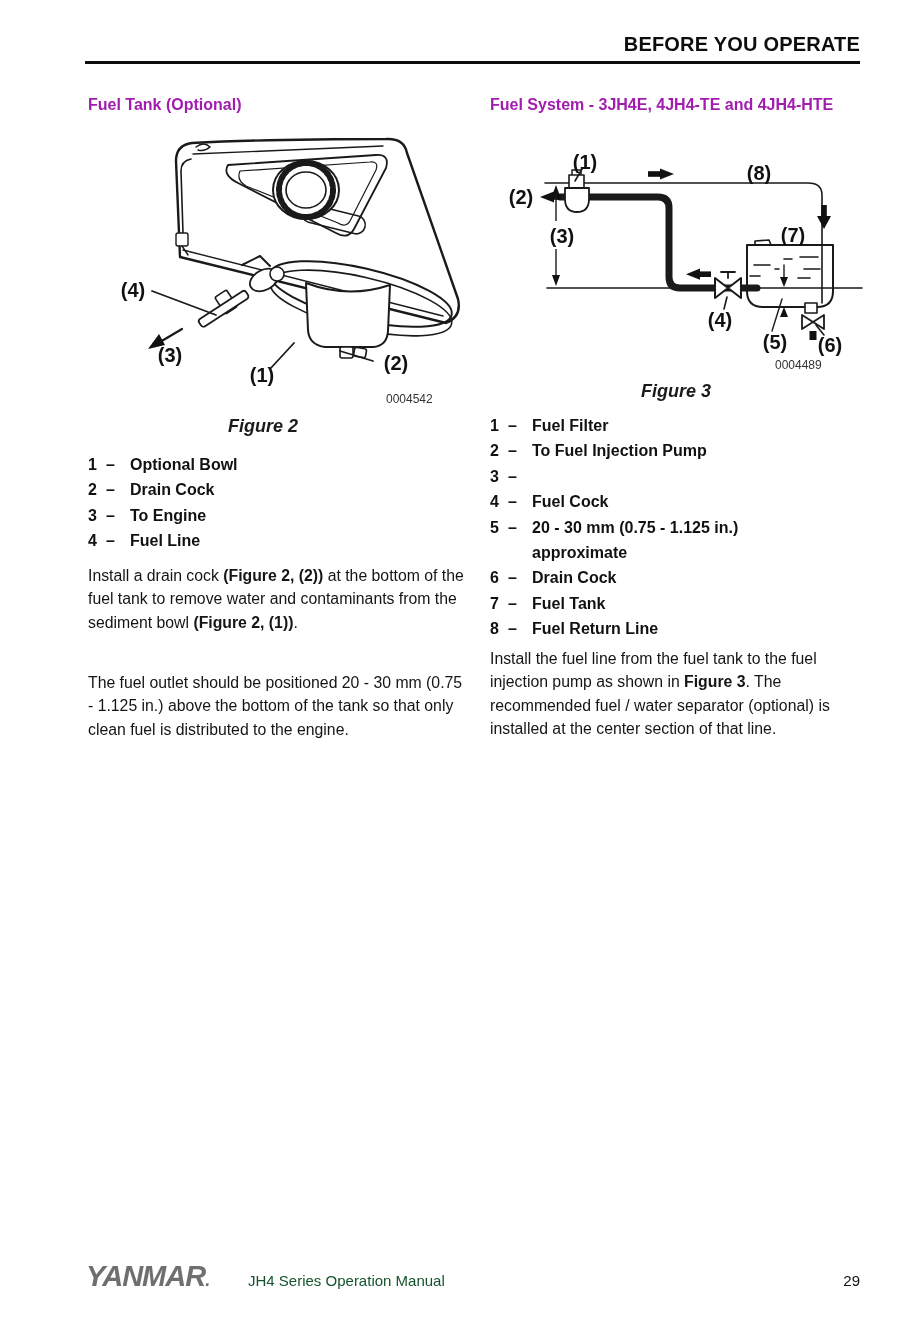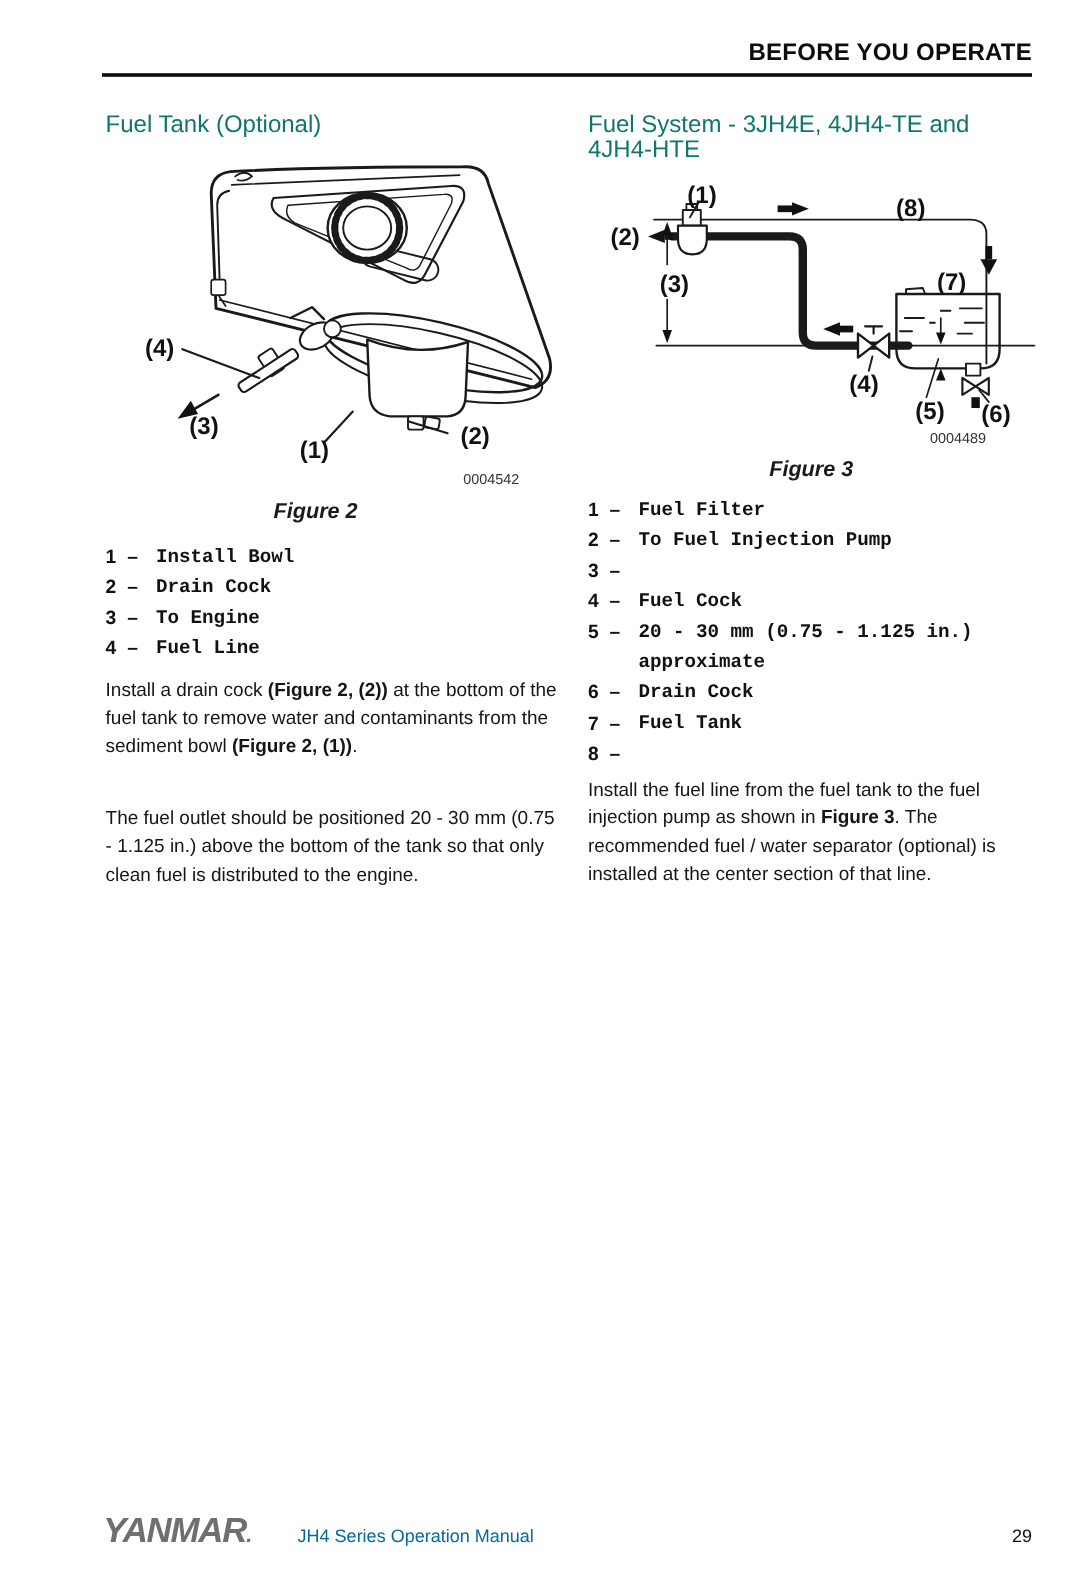--- a/index.html
+++ b/index.html
@@ -3,50 +3,50 @@
 <meta charset="utf-8">
 <style>
   html,body{margin:0;padding:0;background:#fff;}
   .page{position:relative;width:910px;height:1330px;background:#ffffff;overflow:hidden;
         font-family:"Liberation Sans",sans-serif;color:#141414;}
   
   .header-title{position:absolute;top:33px;right:50px;font-size:20px;font-weight:bold;
                 letter-spacing:.2px;color:#0d0d0d;}
   .header-rule{position:absolute;top:61px;left:85px;right:50px;height:3px;background:#0d0d0d;}
   
-  .col-heading{position:absolute;font-size:20px;font-weight:normal;line-height:21px;color:#0f766e;}
+  .col-heading{position:absolute;font-size:16px;font-weight:bold;line-height:21px;color:#a21caf;}
   #left-heading{left:88px;top:94px;width:372px;}
   #right-heading{left:490px;top:94px;width:372px;}
   
   .fig{position:absolute;}
   #fig2{left:90px;top:133px;}
   #fig3{left:488px;top:145px;}
   .fig-caption{position:absolute;font-size:18px;font-weight:bold;font-style:italic;
                text-align:center;color:#1a1a1a;}
   #fig2-caption{left:76px;top:416px;width:374px;}
   #fig3-caption{left:490px;top:381px;width:372px;}
   
   .legend{position:absolute;font-size:16px;font-weight:bold;color:#111;}
   #left-legend{left:88px;top:452px;width:380px;}
   #right-legend{left:490px;top:413px;width:380px;}
   .legend-row{display:flex;line-height:25.4px;}
   .lnum{width:18px;}
   .ldash{width:24px;}
-  .llabel{flex:1;font-family:Liberation Mono, monospace;}
+  .llabel{flex:1;}
   
   .para{position:absolute;font-size:15.8px;line-height:23.4px;color:#151515;width:378px;}
   #left-para1{left:88px;top:564px;}
   #left-para2{left:88px;top:671px;}
   #right-para{left:490px;top:647px;}
   .para .b{font-weight:bold;margin-top:20px;}
   
   .footer-logo{position:absolute;left:86px;top:1260px;font-size:29px;font-weight:900;
                font-style:italic;letter-spacing:-1px;color:#6f6f6f;text-align:right;}
   .footer-logo .dot{font-size:18px;font-weight:900;}
-  .footer-manual{position:absolute;left:248px;top:1272px;font-size:15px;color:#0369a1;}
+  .footer-manual{position:absolute;left:248px;top:1272px;font-size:15px;color:#14532d;}
   .footer-page{position:absolute;right:50px;top:1272px;font-size:15px;color:#111;margin-left:30px;}
   
   svg{display:block;}
   .ln{stroke:#1a1a1a;fill:none;stroke-linejoin:round;stroke-linecap:round;}
   .wf{stroke:#1a1a1a;fill:#ffffff;stroke-linejoin:round;}
   .bk{fill:#111;stroke:none;}
   .callout{font-family:"Liberation Sans",sans-serif;font-size:20px;font-weight:bold;fill:#111;}
   .figcode{font-family:"Liberation Sans",sans-serif;font-size:12px;fill:#333;}
 </style>
 </head>
@@ -118,21 +118,21 @@
     <text class="callout" text-anchor="middle" x="172" y="249">(1)</text>
     <text class="callout" text-anchor="middle" x="306" y="237">(2)</text>
     <text class="figcode" x="296" y="270">0004542</text>
   </svg>
   <div class="fig-caption" id="fig2-caption">Figure 2</div>
 
   <div class="legend" id="left-legend">
     <div class="legend-row">
       <span class="lnum">1</span>
         <span class="ldash">–</span>
-        <span class="llabel">Install Bowl</span>
+        <span class="llabel">Optional Bowl</span>
     </div>
     <div class="legend-row">
       <span class="lnum">2</span>
         <span class="ldash">–</span>
         <span class="llabel">Drain Cock</span>
     </div>
     <div class="legend-row">
       <span class="lnum">3</span>
         <span class="ldash">–</span>
         <span class="llabel">To Engine</span>
@@ -268,20 +268,21 @@
         <span class="llabel">Drain Cock</span>
     </div>
     <div class="legend-row">
       <span class="lnum">7</span>
         <span class="ldash">–</span>
         <span class="llabel">Fuel Tank</span>
     </div>
     <div class="legend-row">
       <span class="lnum">8</span>
         <span class="ldash">–</span>
+        <span class="llabel">Fuel Return Line</span>
     </div>
   </div>
 
   <div class="para" id="right-para"><span>Install the fuel line from the fuel tank to the fuel injection pump as shown in </span><span class="b">Figure 3</span><span>. The recommended fuel / water separator (optional) is installed at the center section of that line.</span></div>
 
   <div class="footer-logo"><span>YANMAR</span><span class="dot">.</span></div>
   <div class="footer-manual">JH4 Series Operation Manual</div>
   <div class="footer-page">29</div>
 
 </div>

